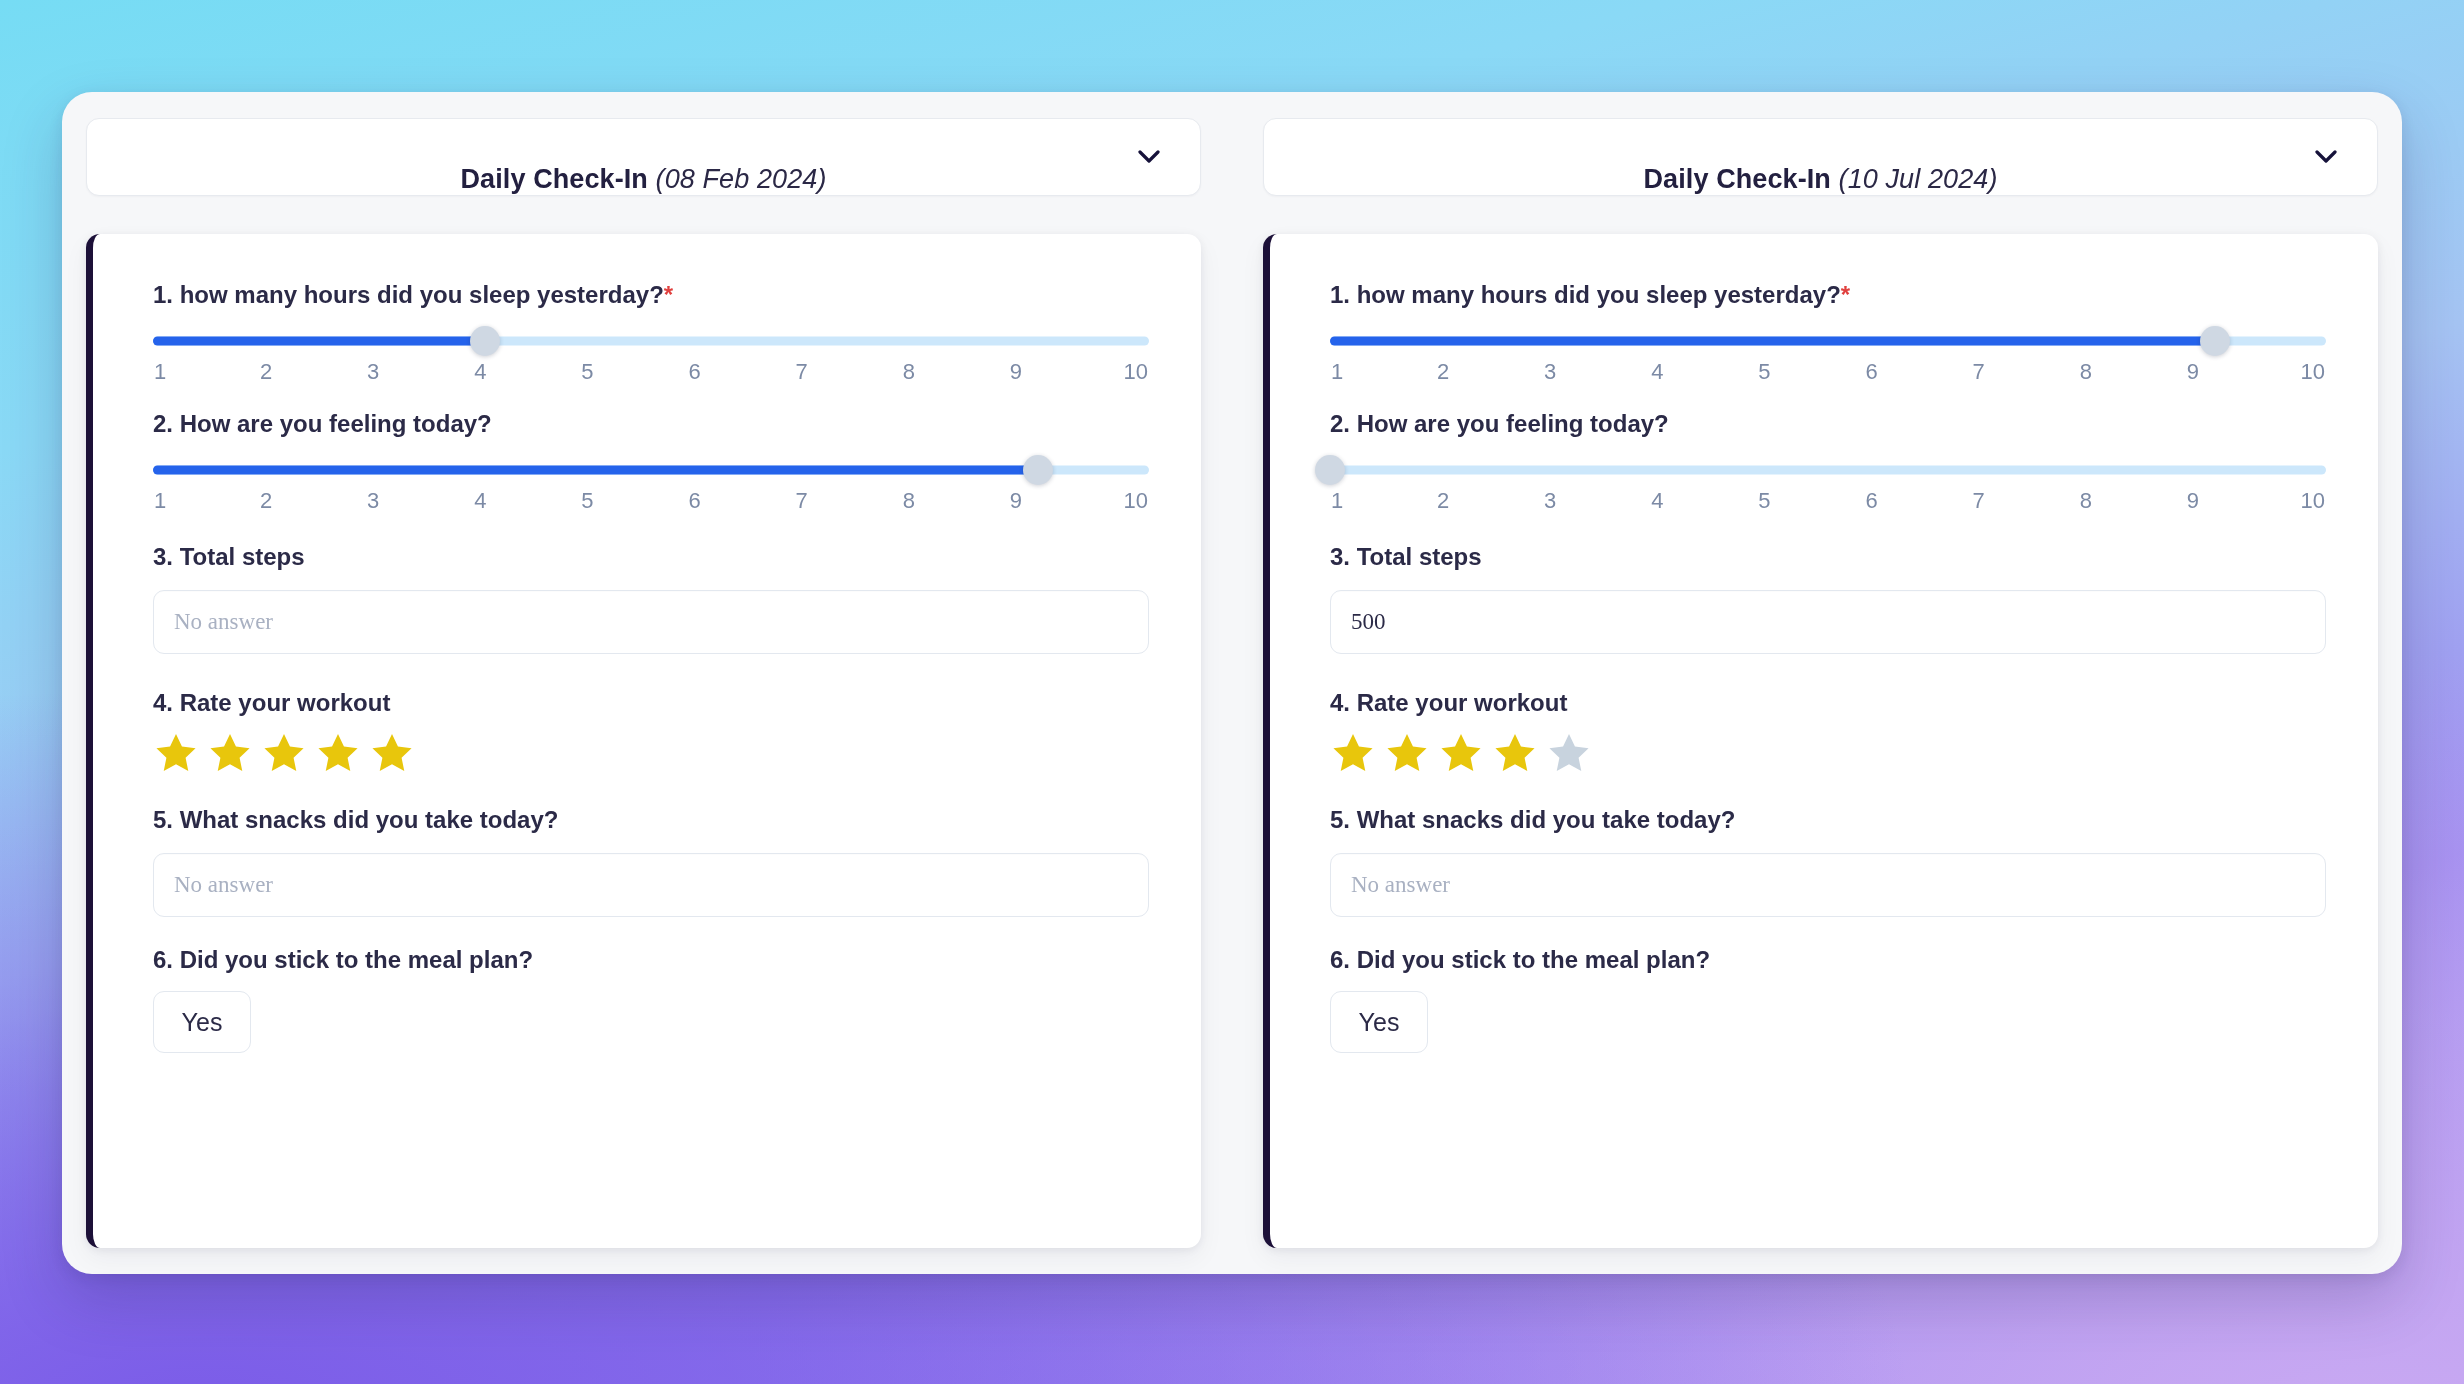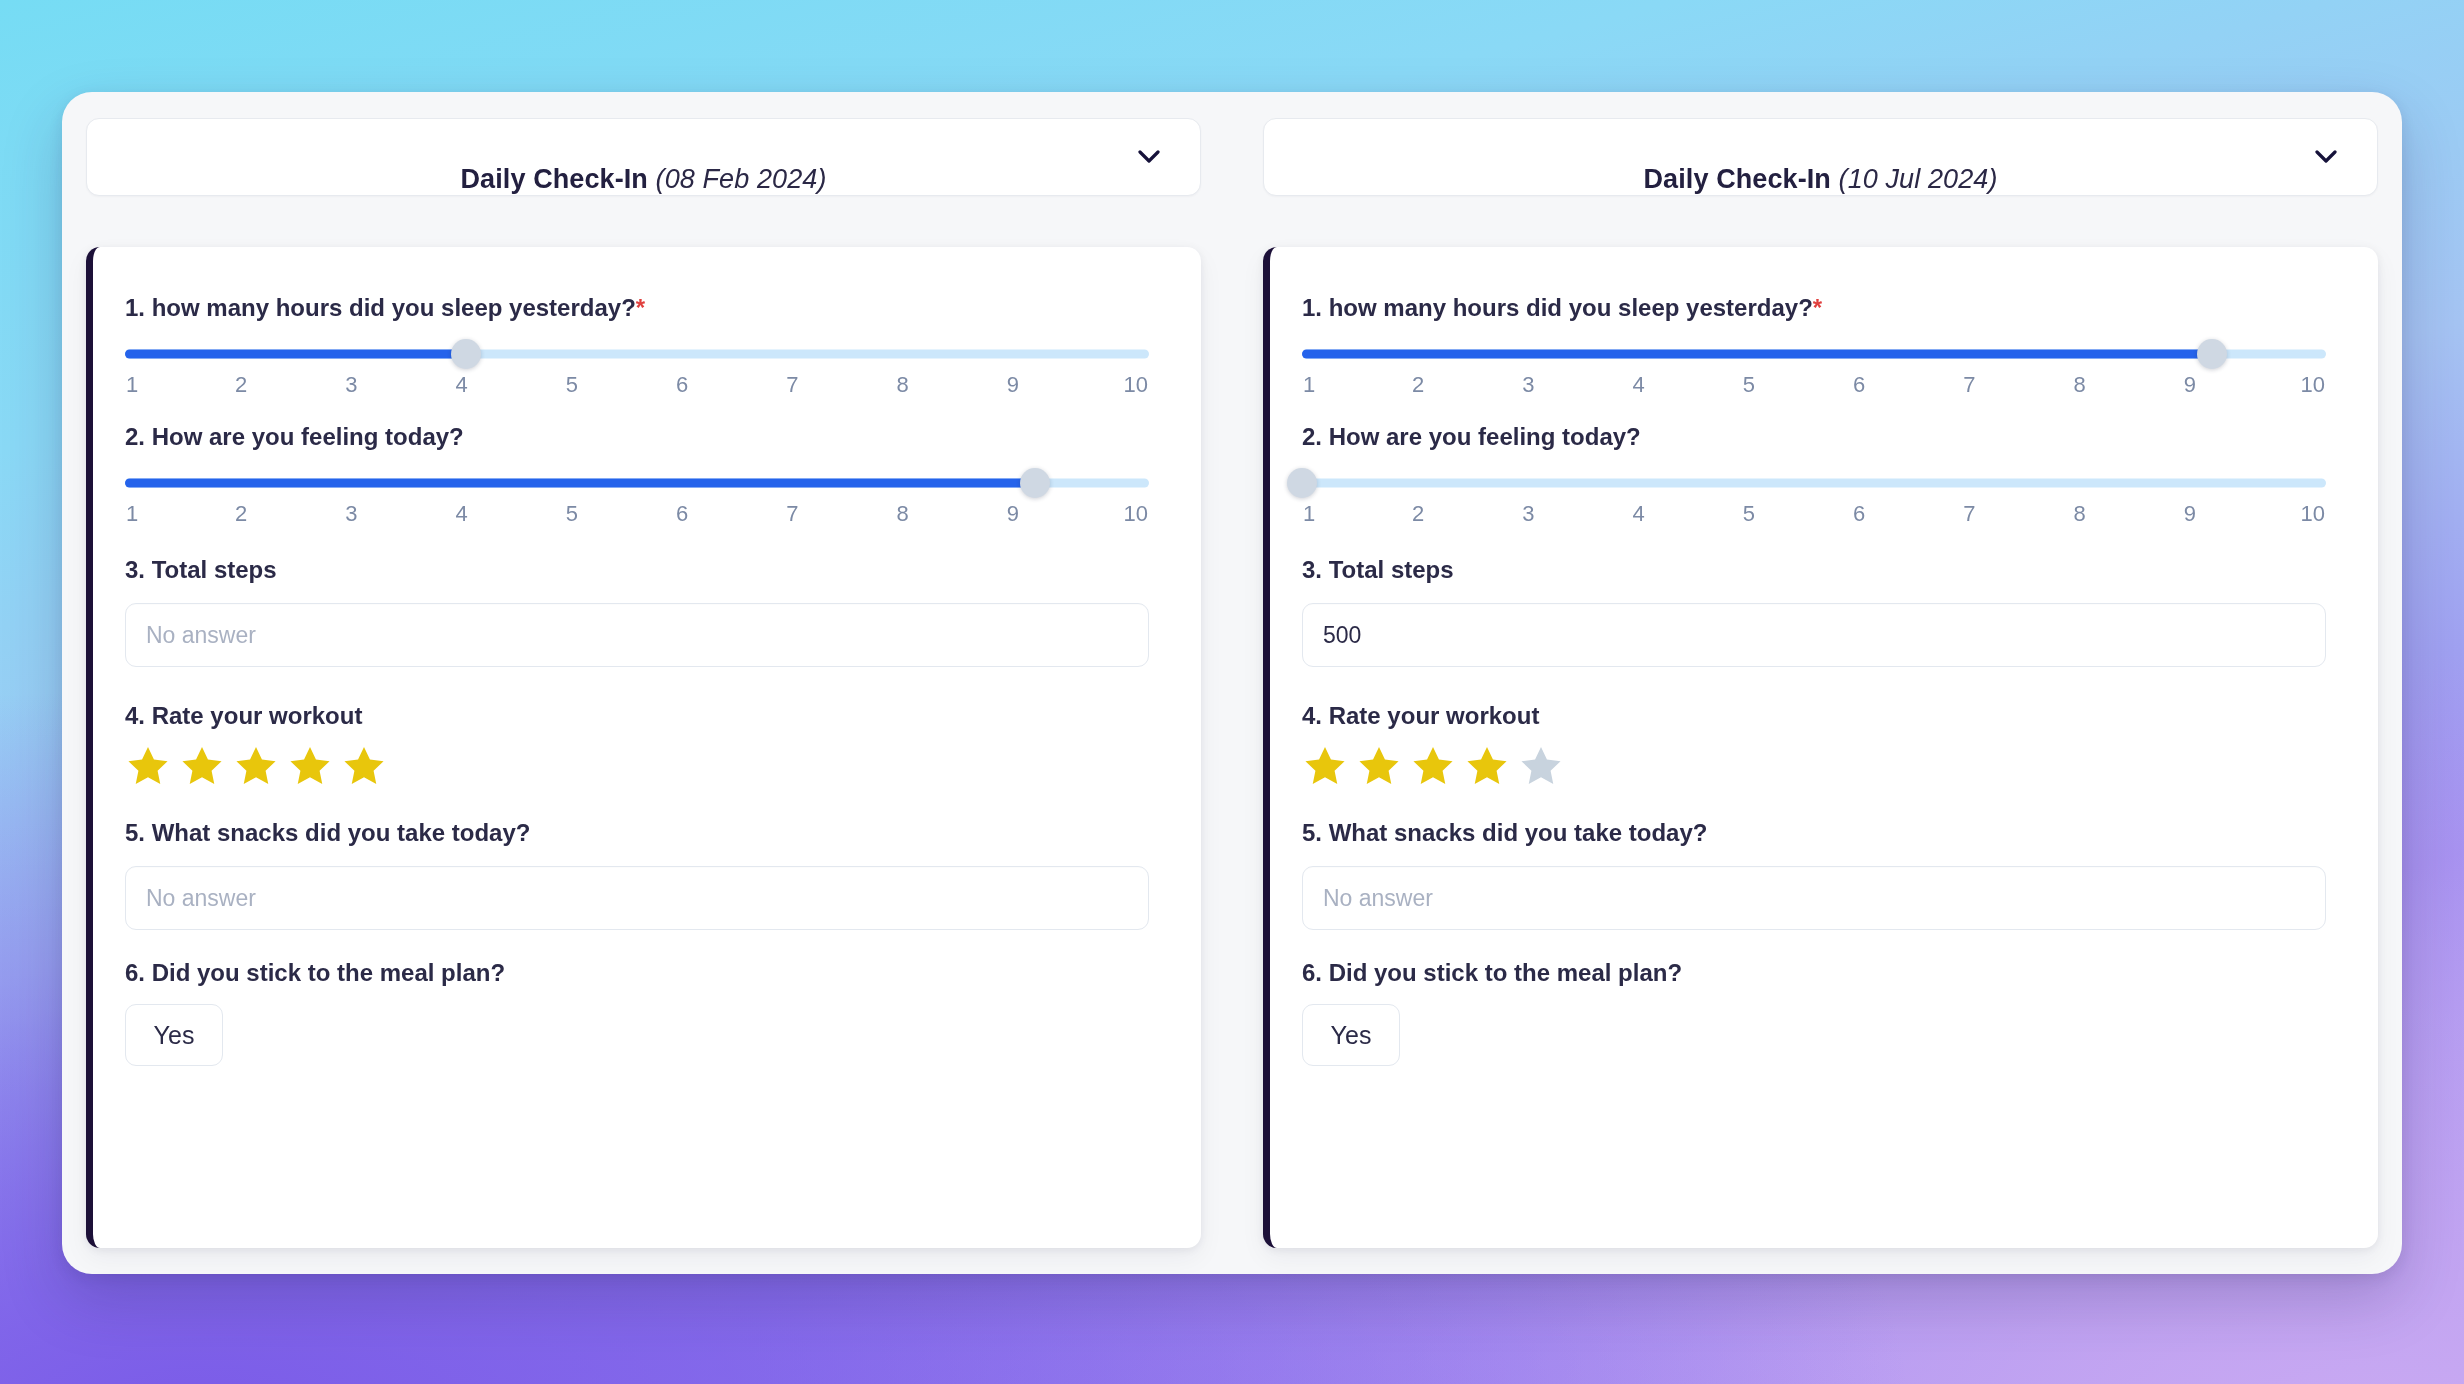--- a/index.html
+++ b/index.html
@@ -66,26 +66,26 @@
     right: 40px;
     top: 50%;
     transform: translateY(-50%);
     width: 22px; height: 22px;
     display: flex; align-items: center; justify-content: center;
   }
   .chevron-down-icon svg { display: block; }
 
   
   .answers-card {
-    margin-top: 51px;
+    margin-top: 38px;
     background: #ffffff;
     border-radius: 14px;
     border-left: 7px solid #1c1038;
     box-shadow: 0 2px 8px rgba(25,25,60,.07), 0 10px 26px rgba(25,25,60,.05);
-    padding: 46px 52px 46px 32px;
+    padding: 46px 52px 46px 60px;
     flex: 1;
   }
 
   .question-block { margin-bottom: 0; }
 
   .question-label {
     font-size: 24px;
     font-weight: 700;
     color: #2b2a47;
     line-height: 1.25;
@@ -138,21 +138,21 @@
     font-size: 22px;
     color: #7c8aa5;
     font-weight: 400;
     width: 34px;
     text-align: center;
   }
   .slider-tick:first-child { text-align: left; width: 22px; }
   .slider-tick:last-child  { text-align: right; width: 42px; }
 
   
-  .field-wrap { padding-top: 18px; }
+  .field-wrap { padding-top: 18px; font-family: Liberation Serif, serif; }
   .text-field {
     width: 100%;
     height: 64px;
     border: 1px solid #e3e8ef;
     border-radius: 11px;
     background: #ffffff;
     display: flex;
     align-items: center;
     padding: 0 20px;
     font-size: 23px;

